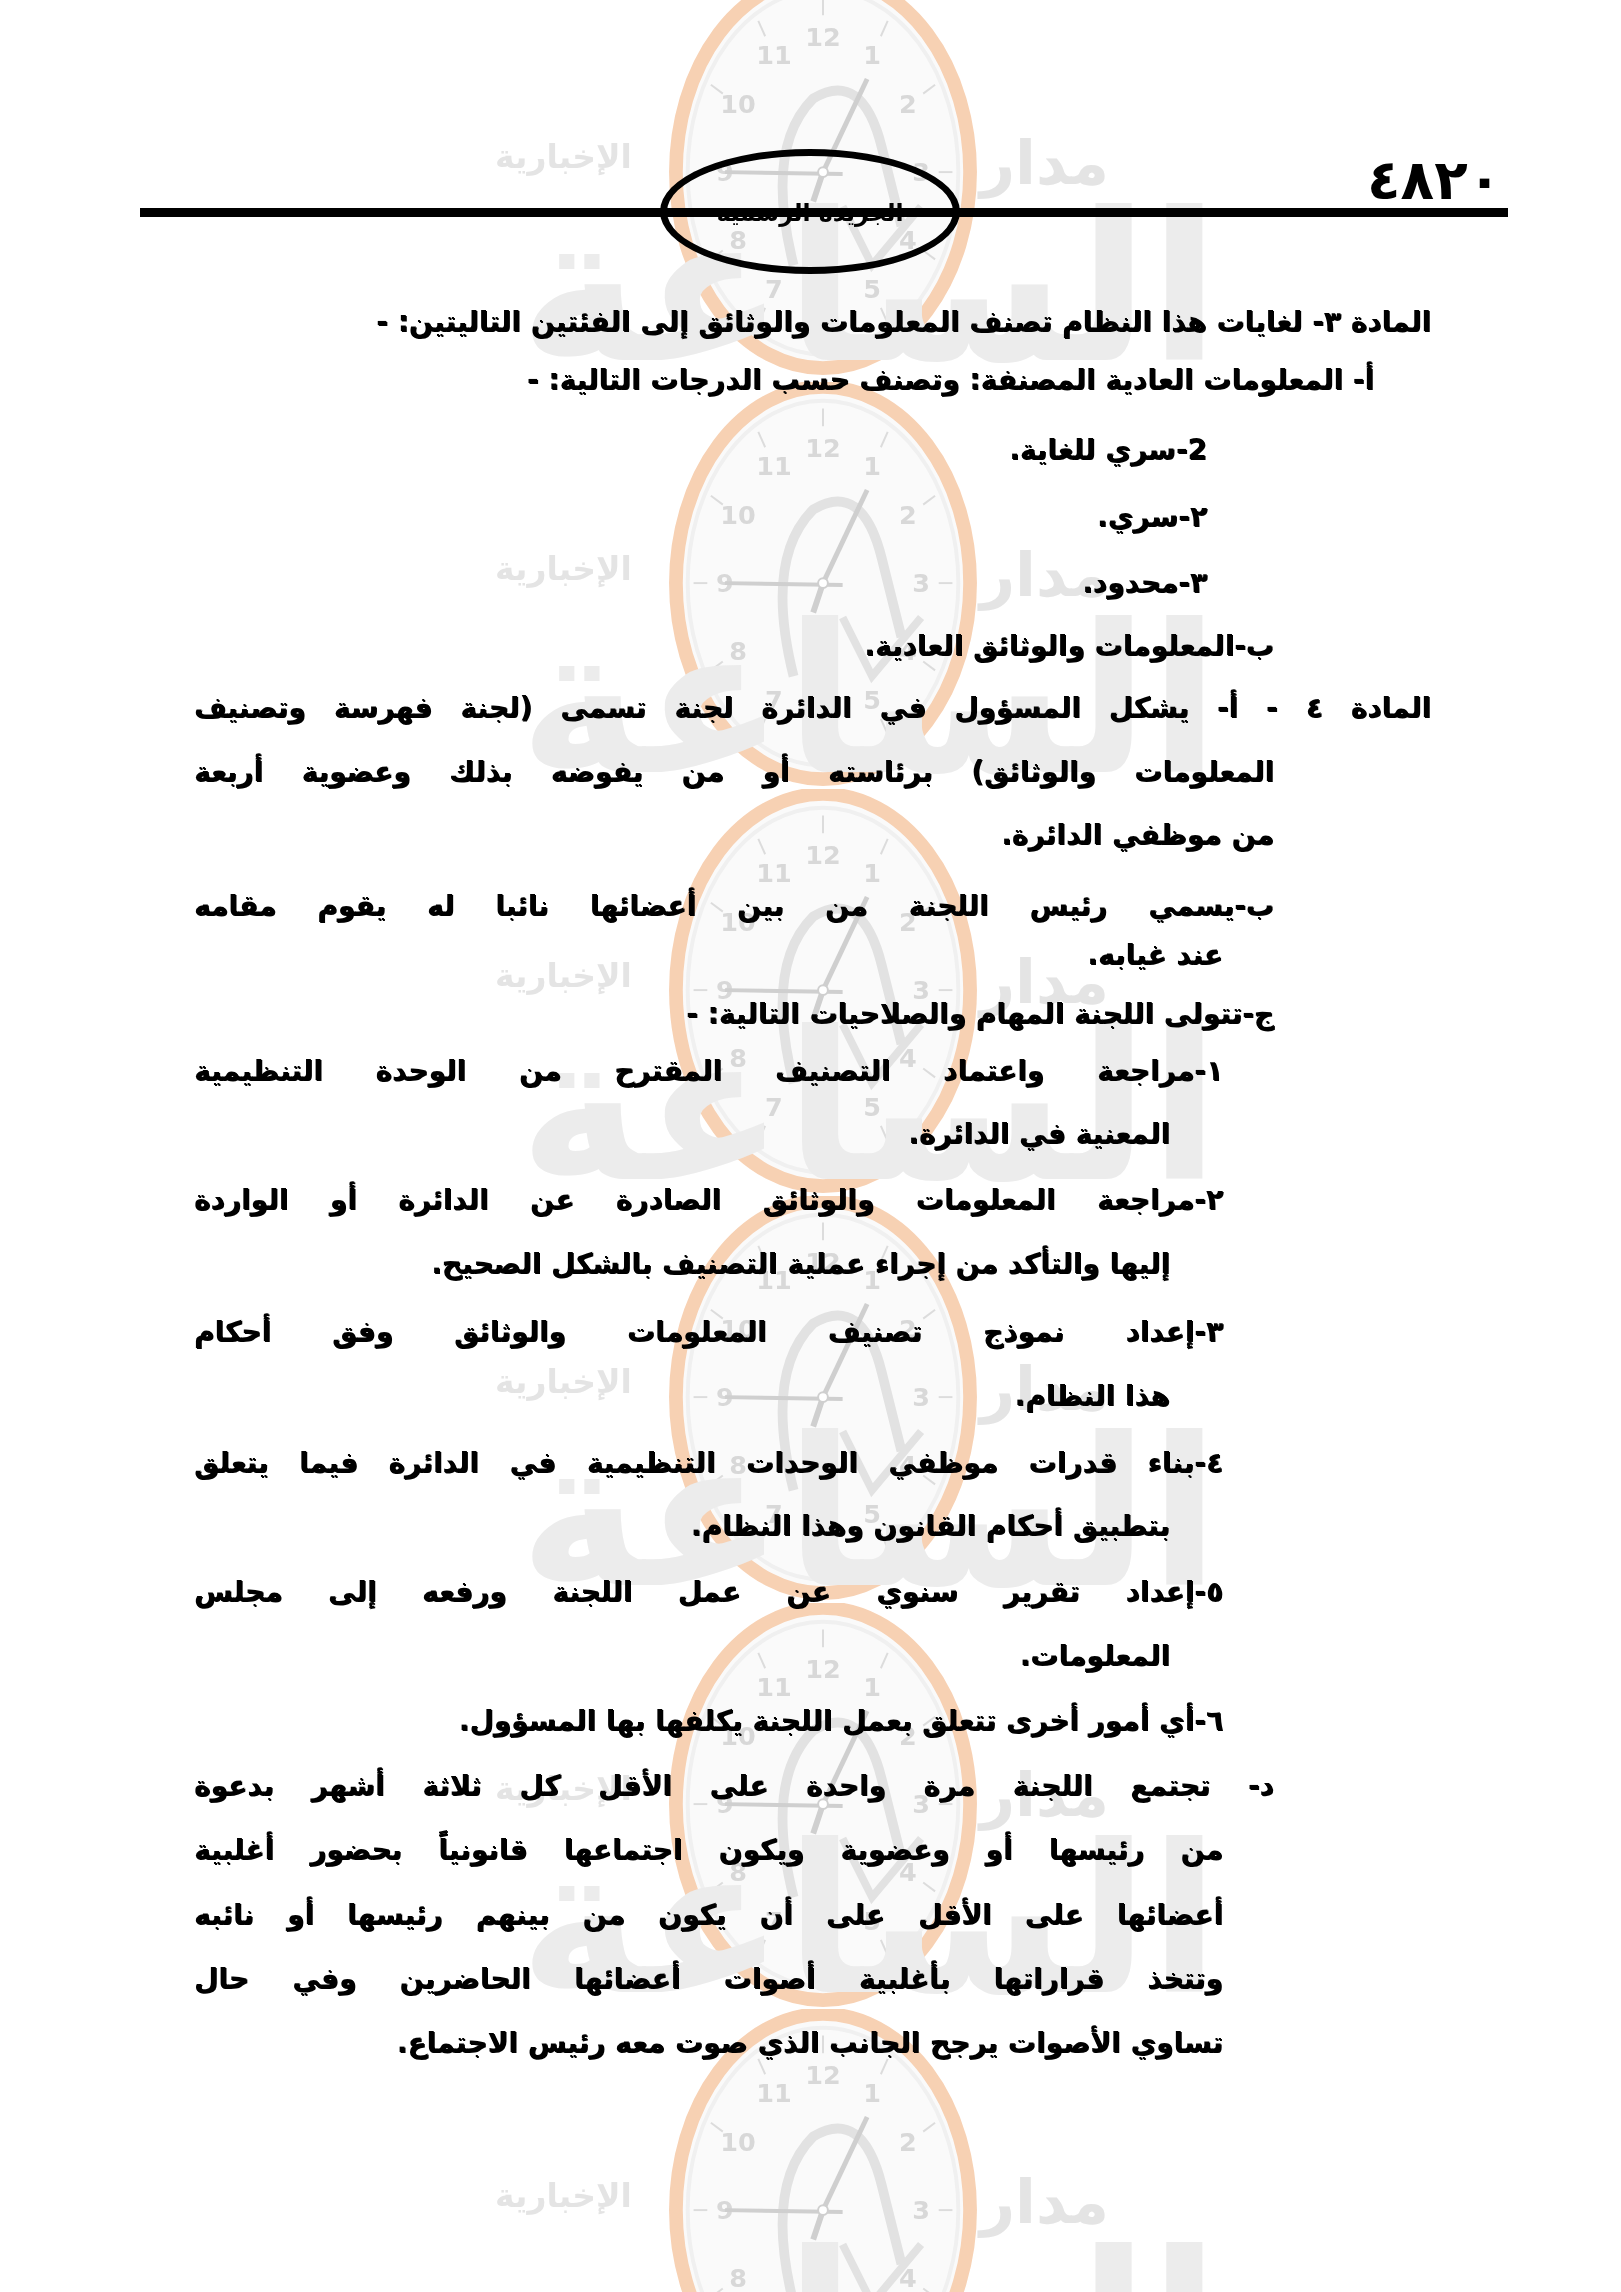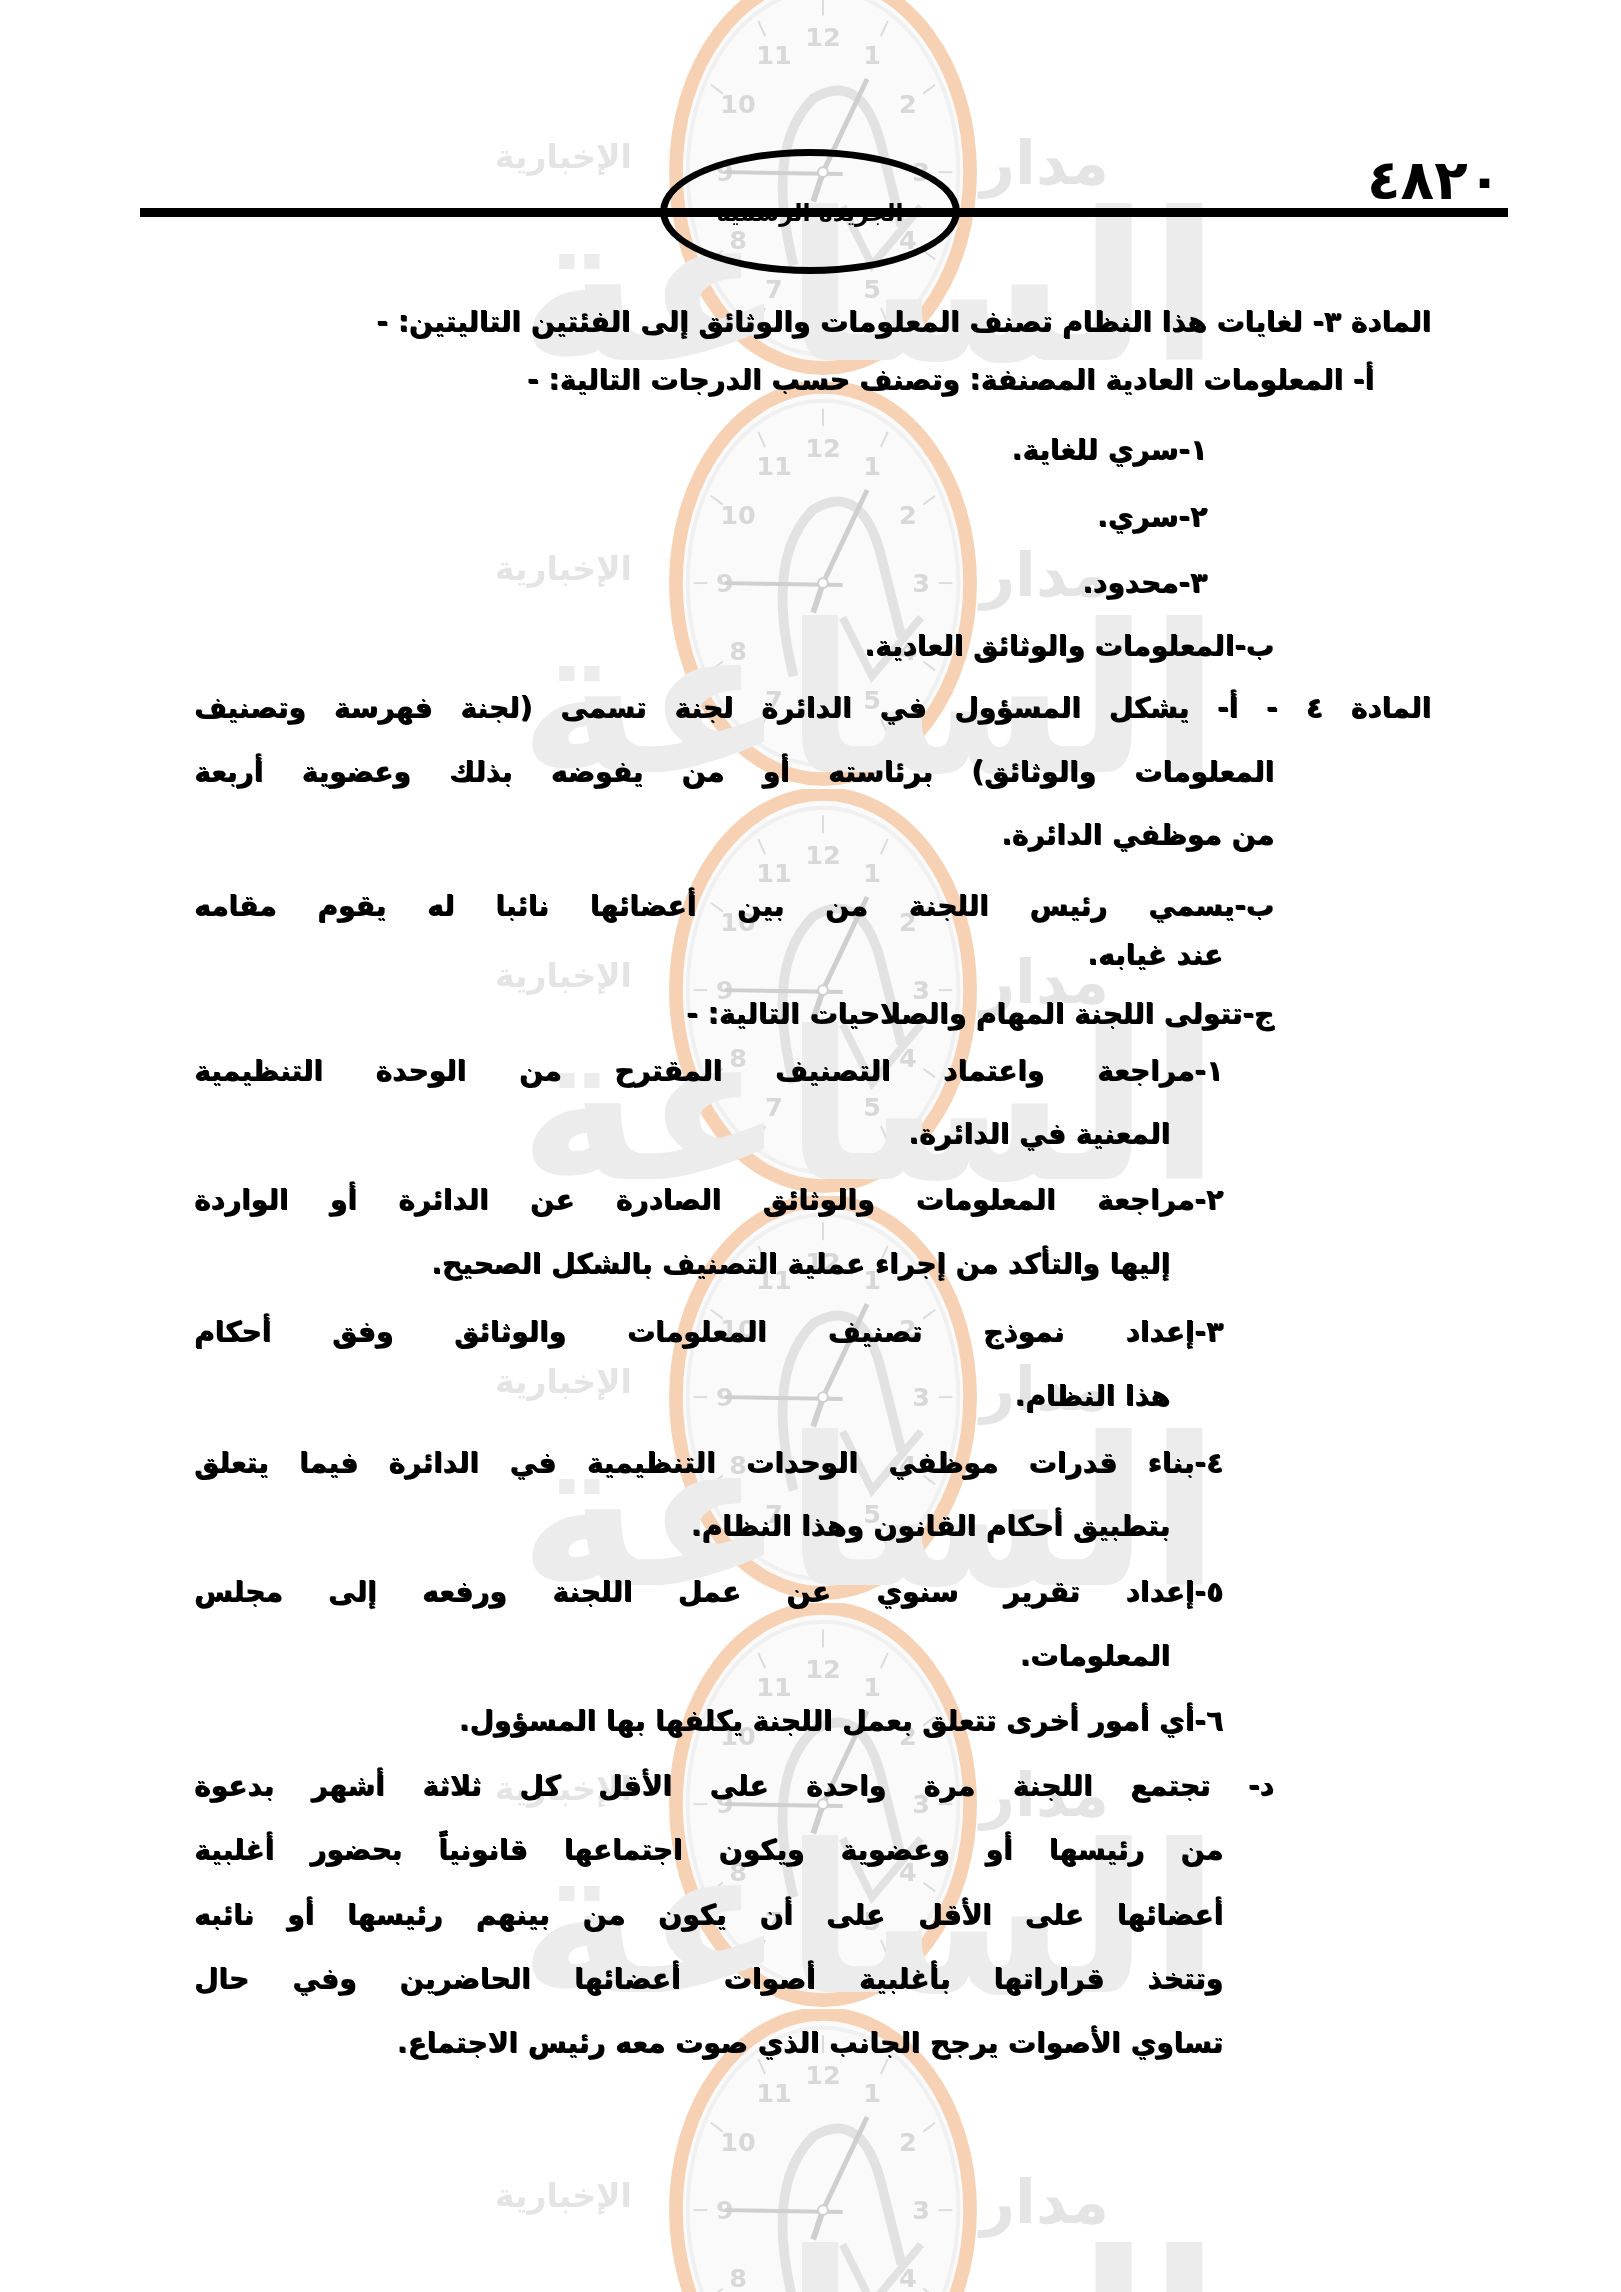--- a/index.html
+++ b/index.html
@@ -355,21 +355,21 @@
     <span class="header-title">الجريدة الرسمية</span>
   </div>
   <div class="page-number">٤٨٢٠</div>
 </div>
 
 <div class="content">
 
   <div>
     <div class="line" style="top:308px; right:190px;">المادة ٣- لغايات هذا النظام تصنف المعلومات والوثائق إلى الفئتين التاليتين: -</div>
     <div class="line" style="top:366px; right:247px;">أ-  المعلومات العادية المصنفة: وتصنف حسب الدرجات التالية: -</div>
-    <div class="line" style="top:436px; right:414px;">١-سري للغاية.</div>
+    <div class="line" style="top:436px; right:414px;">2-سري للغاية.</div>
     <div class="line" style="top:503px; right:414px;">٢-سري.</div>
     <div class="line" style="top:569px; right:414px;">٣-محدود.</div>
     <div class="line" style="top:632px; right:347px;">ب-المعلومات والوثائق العادية.</div>
   </div>
 
   <div>
     <div class="line justify" style="top:694px; right:190px; width:1237px;">المادة ٤ - أ- يشكل المسؤول في الدائرة لجنة تسمى (لجنة فهرسة وتصنيف</div>
     <div class="line justify" style="top:758px; right:347px; width:1080px;">المعلومات والوثائق) برئاسته أو من يفوضه بذلك وعضوية أربعة</div>
     <div class="line" style="top:821px; right:347px;">من موظفي الدائرة.</div>
   </div>

